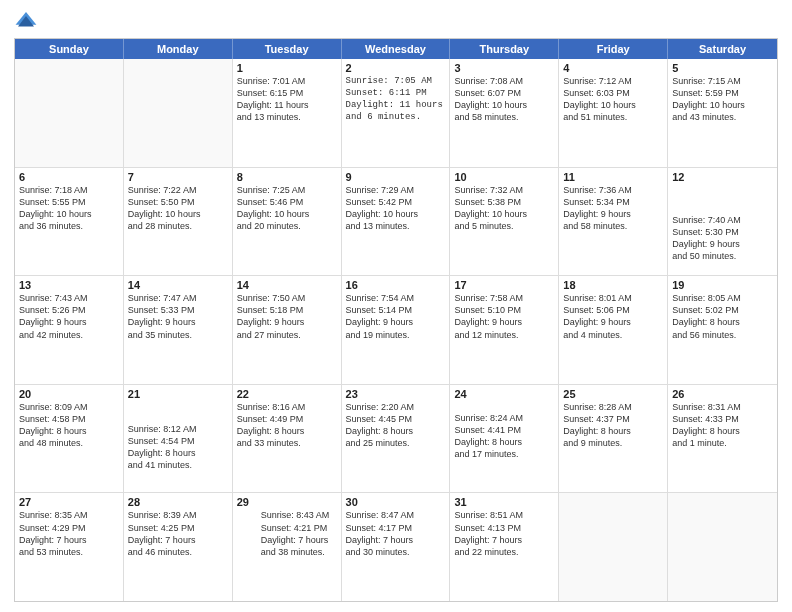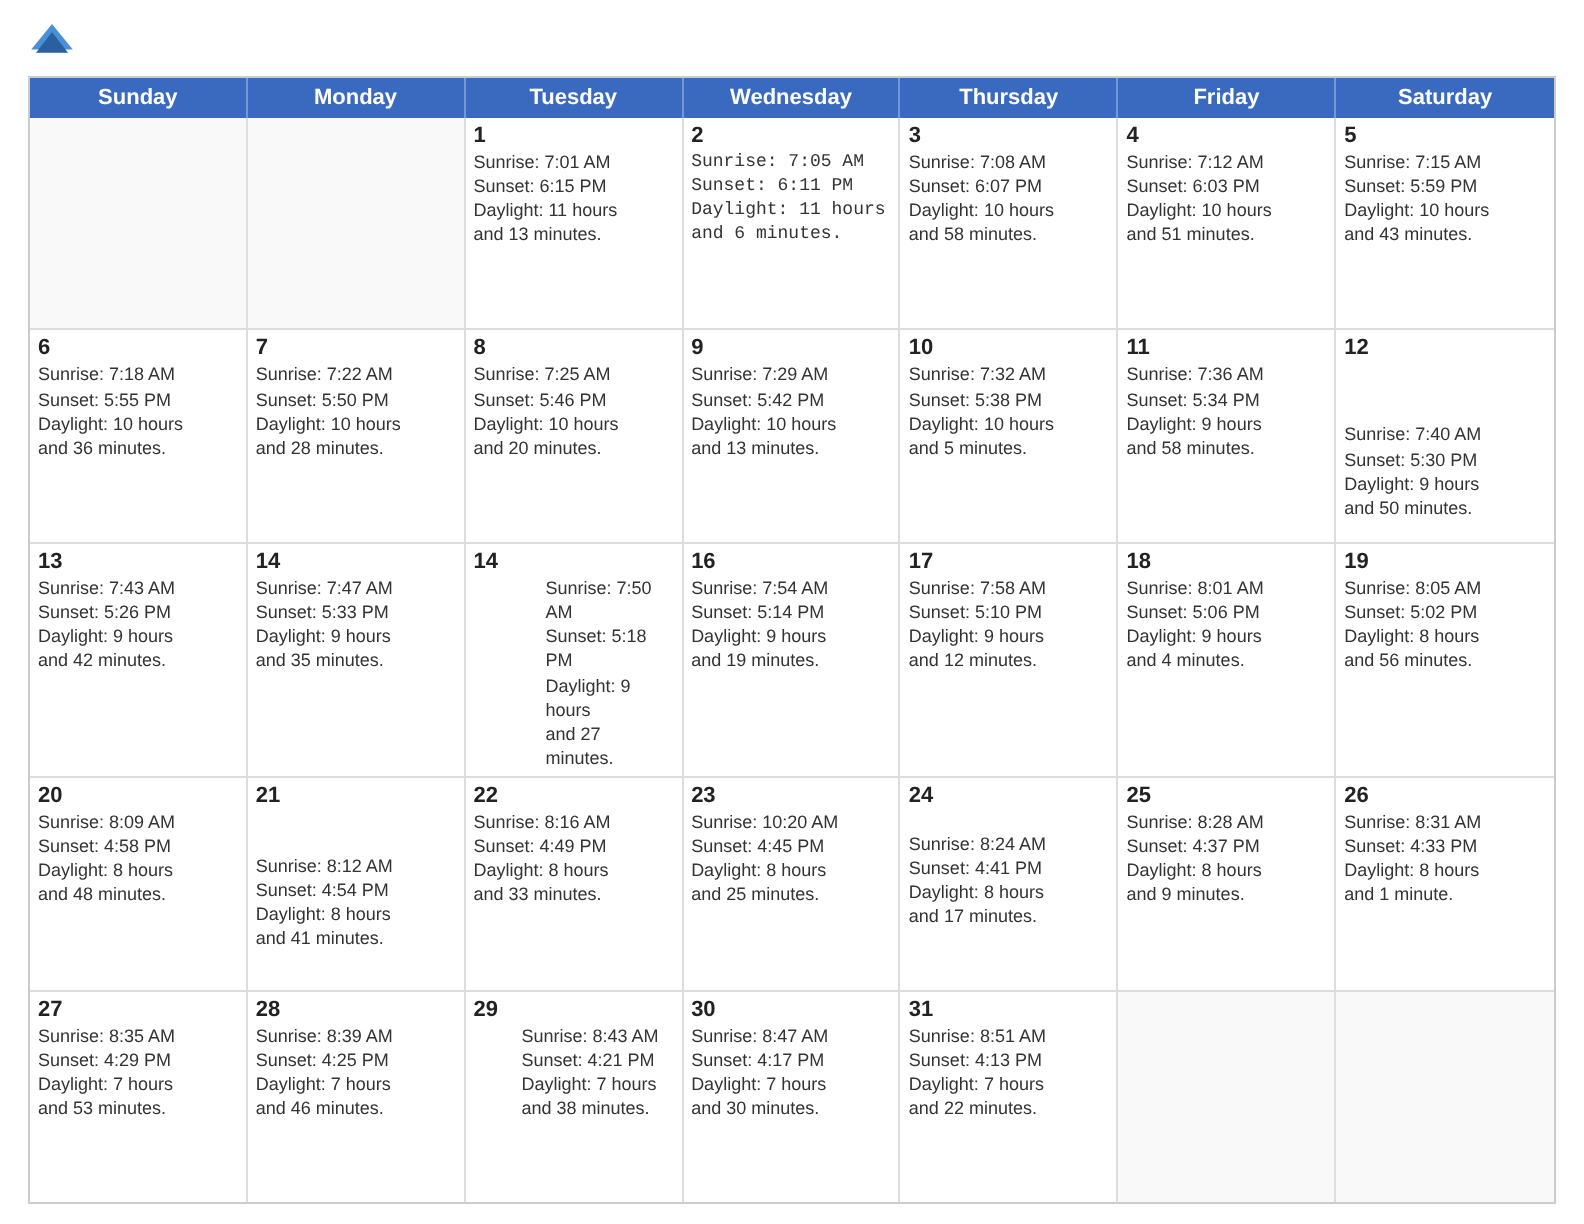--- a/index.html
+++ b/index.html
@@ -231,21 +231,21 @@
           </div>
           <div class="cal-cell">
             <div class="day-num">14</div>
             <div class="cell-text" style="white-space: pre-line;">Sunrise: 7:47 AM
 Sunset: 5:33 PM
 Daylight: 9 hours
 and 35 minutes.</div>
           </div>
           <div class="cal-cell">
             <div class="day-num">14</div>
-            <div class="cell-text" style="white-space: pre-line; margin-left: 36px;">Sunrise: 7:50 AM
+            <div class="cell-text" style="white-space: pre-line;">Sunrise: 7:50 AM
 Sunset: 5:18 PM
 Daylight: 9 hours
 and 27 minutes.</div>
           </div>
           <div class="cal-cell">
             <div class="day-num">16</div>
             <div class="cell-text" style="white-space: pre-line;">Sunrise: 7:54 AM
 Sunset: 5:14 PM
 Daylight: 9 hours
 and 19 minutes.</div>
@@ -289,21 +289,21 @@
           </div>
           <div class="cal-cell">
             <div class="day-num">22</div>
             <div class="cell-text" style="white-space: pre-line;">Sunrise: 8:16 AM
 Sunset: 4:49 PM
 Daylight: 8 hours
 and 33 minutes.</div>
           </div>
           <div class="cal-cell">
             <div class="day-num">23</div>
-            <div class="cell-text" style="white-space: pre-line;">Sunrise: 10:20 AM
+            <div class="cell-text" style="white-space: pre-line;">Sunrise: 2:20 AM
 Sunset: 4:45 PM
 Daylight: 8 hours
 and 25 minutes.</div>
           </div>
           <div class="cal-cell">
             <div class="day-num">24</div>
             <div class="cell-text" style="white-space: pre-line; margin-top: 12px;">Sunrise: 8:24 AM
 Sunset: 4:41 PM
 Daylight: 8 hours
 and 17 minutes.</div>

